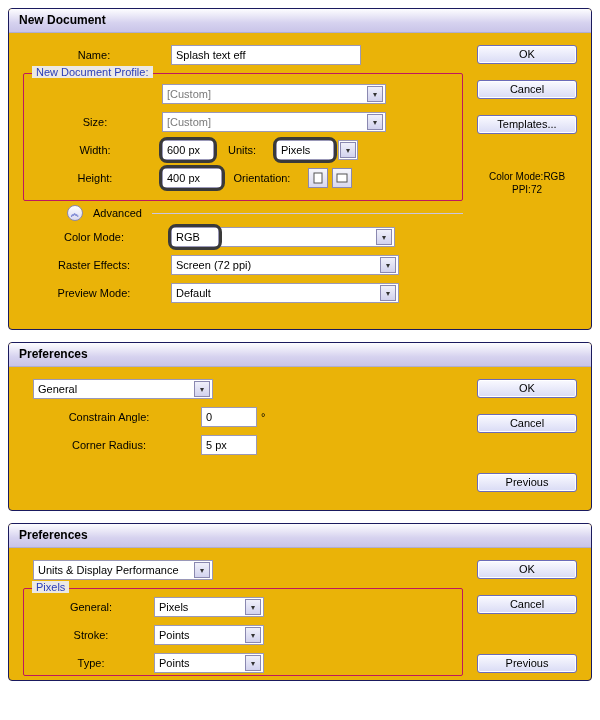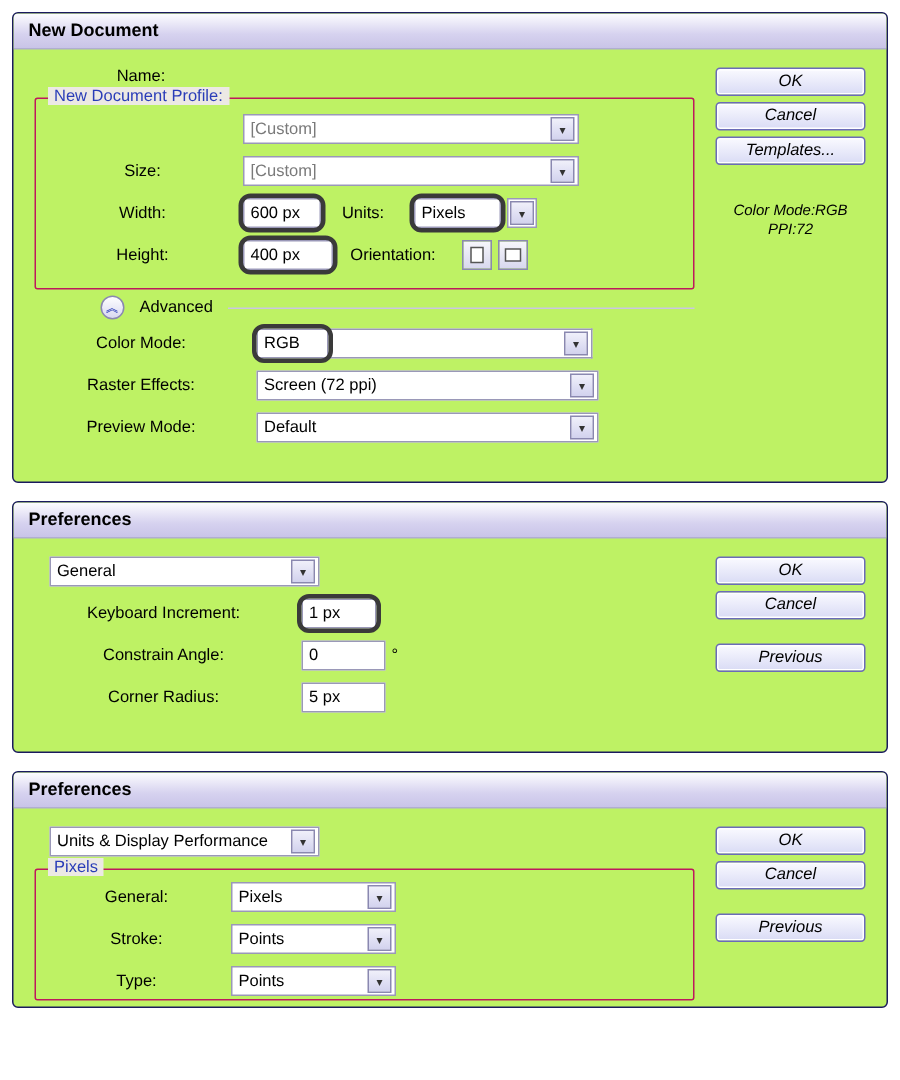--- a/index.html
+++ b/index.html
@@ -10,37 +10,37 @@
     font-family: Tahoma, Arial, sans-serif;
     font-size: 11px;
     color: #000;
     width: 600px;
   }
   .panel {
     border: 1px solid #1a1a5e;
     border-radius: 4px;
     margin-bottom: 12px;
     overflow: hidden;
-    background: #bef264;
+    background: #eab308;
   }
   .panel-title {
     background: linear-gradient(#fdfdff, #d6d2ef 60%, #c9c4e8);
     padding: 4px 10px 5px 10px;
     font-weight: bold;
     font-size: 12px;
     color: #000;
     border-bottom: 1px solid #b0aed0;
   }
   .panel-body {
     padding: 12px 14px 18px 14px;
     display: flex;
     gap: 14px;
   }
   .form-col { flex: 1; }
-  .side-col { width: 100px; display:flex; flex-direction:column; align-items:stretch; gap:4px;font-style:italic; }
+  .side-col { width: 100px; display:flex; flex-direction:column; align-items:stretch; gap:16px; }
   .btn {
     background: linear-gradient(#fafaff, #d9dbf5);
     border: 1px solid #6b6bb8;
     border-radius: 3px;
     padding: 2px 0 3px 0;
     font-size: 11px;
     text-align: center;
     color: #000;
     box-shadow: inset 0 0 0 1px #fff;
   }
@@ -138,20 +138,21 @@
 </style>
 </head>
 <body>
 
 <div class="panel">
   <div class="panel-title">New Document</div>
   <div class="panel-body">
     <div class="form-col">
       <div class="row">
         <div class="label">Name:</div>
+        <input class="input" style="width: 190px;" value="Splash text eff">
       </div>
       <div class="fieldset">
         <div class="legend">New Document Profile:</div>
 
         <div class="row" style="margin-top:2px">
           <div class="label" style="width:128px"></div>
           <div class="select" style="width:224px">
             <span class="dim" style="color:#7a7a7a">[Custom]</span>
             <span class="arrow">▾</span>
           </div>
@@ -256,26 +257,20 @@
   <div class="panel-body">
     <div class="form-col">
       <div class="row">
         <div style="width:10px"></div>
         <div class="select" style="width:180px">
           <span>General</span>
           <span class="arrow">▾</span>
         </div>
       </div>
       <div class="row">
-        <div class="label" style="width:178px">Keyboard Increment:</div>
-        <span class="hl" style="display:inline-block">
-          <input class="input" style="width: 50px;" value="1 px">
-        </span>
-      </div>
-      <div class="row">
         <div class="label" style="width:178px">Constrain Angle:</div>
         <input class="input" style="width: 56px;" value="0">
         <span class="deg">°</span>
       </div>
       <div class="row">
         <div class="label" style="width:178px">Corner Radius:</div>
         <input class="input" style="width: 56px;" value="5 px">
       </div>
     </div>
     <div class="side-col">

